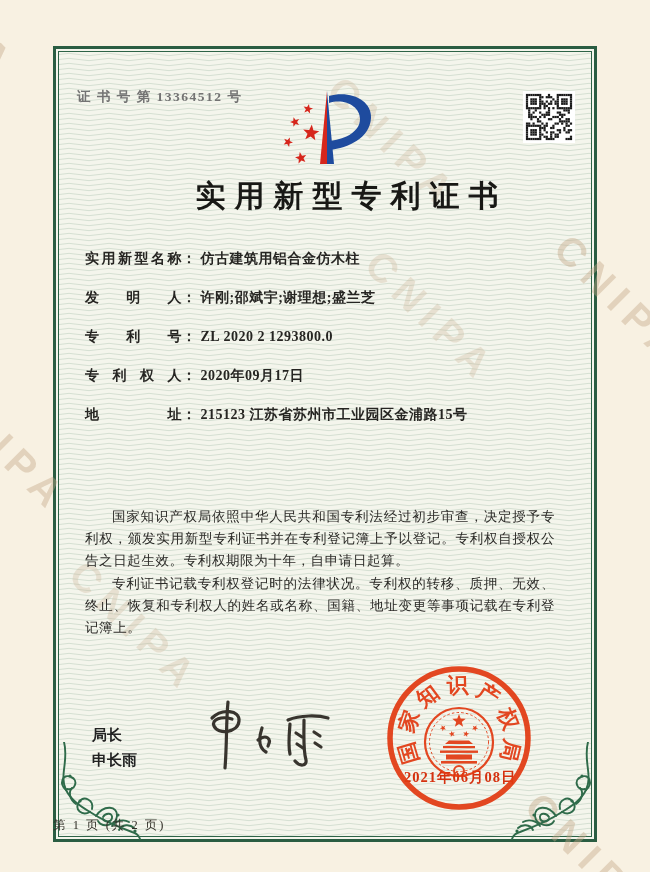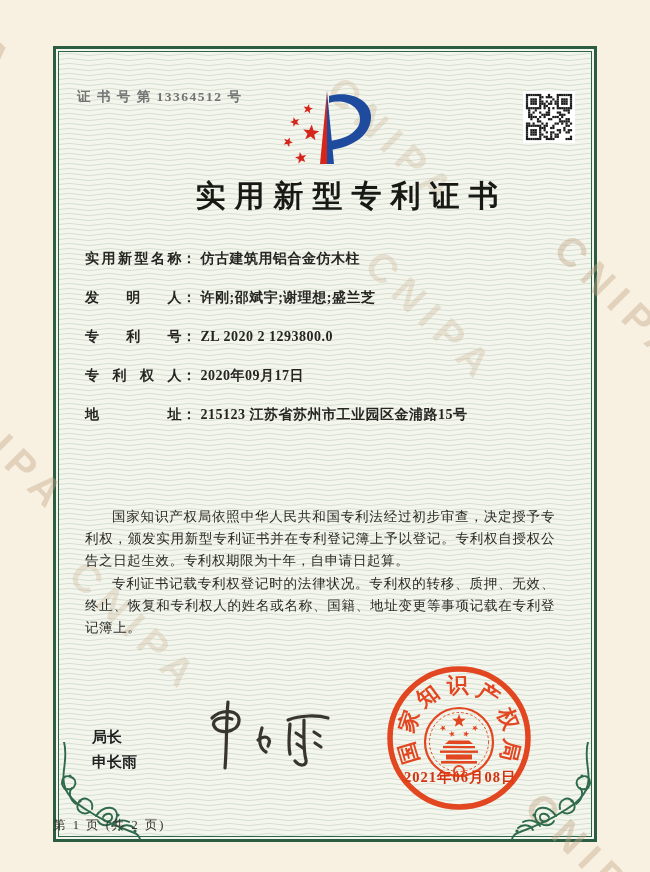--- a/index.html
+++ b/index.html
@@ -53,21 +53,21 @@
   }
   .fsep{margin-right:4px;}
   .fgroup2{position:absolute; left:258px; top:0;}
   .paras{position:absolute; left:85px; top:506px; width:482px; z-index:4;}
   .paras p{
     margin:0 12px 2px 0; text-indent:2em; text-align:justify;
     font-size:13.5px; line-height:21.8px; letter-spacing:.6px; color:#2b2a27;
   }
   .officer{
     position:absolute; left:92px; top:724px; z-index:4;
-    font-family:Liberation Sans, sans-serif;
+    font-family:Liberation Mono, monospace;
     font-size:15px; line-height:25px; font-weight:700; color:#232323;
   }
   .sig-svg{position:absolute; left:196px; top:688px; z-index:4;}
   .seal-date{
     position:absolute; left:404px; top:768px; z-index:4;
     font-size:14.5px; font-weight:600; letter-spacing:1px; color:#d5310f;
   }
   .seal-svg{position:absolute; left:383px; top:662px; z-index:5;}
   .footer{
     position:absolute; left:53px; right:53px; top:817px; z-index:4;

